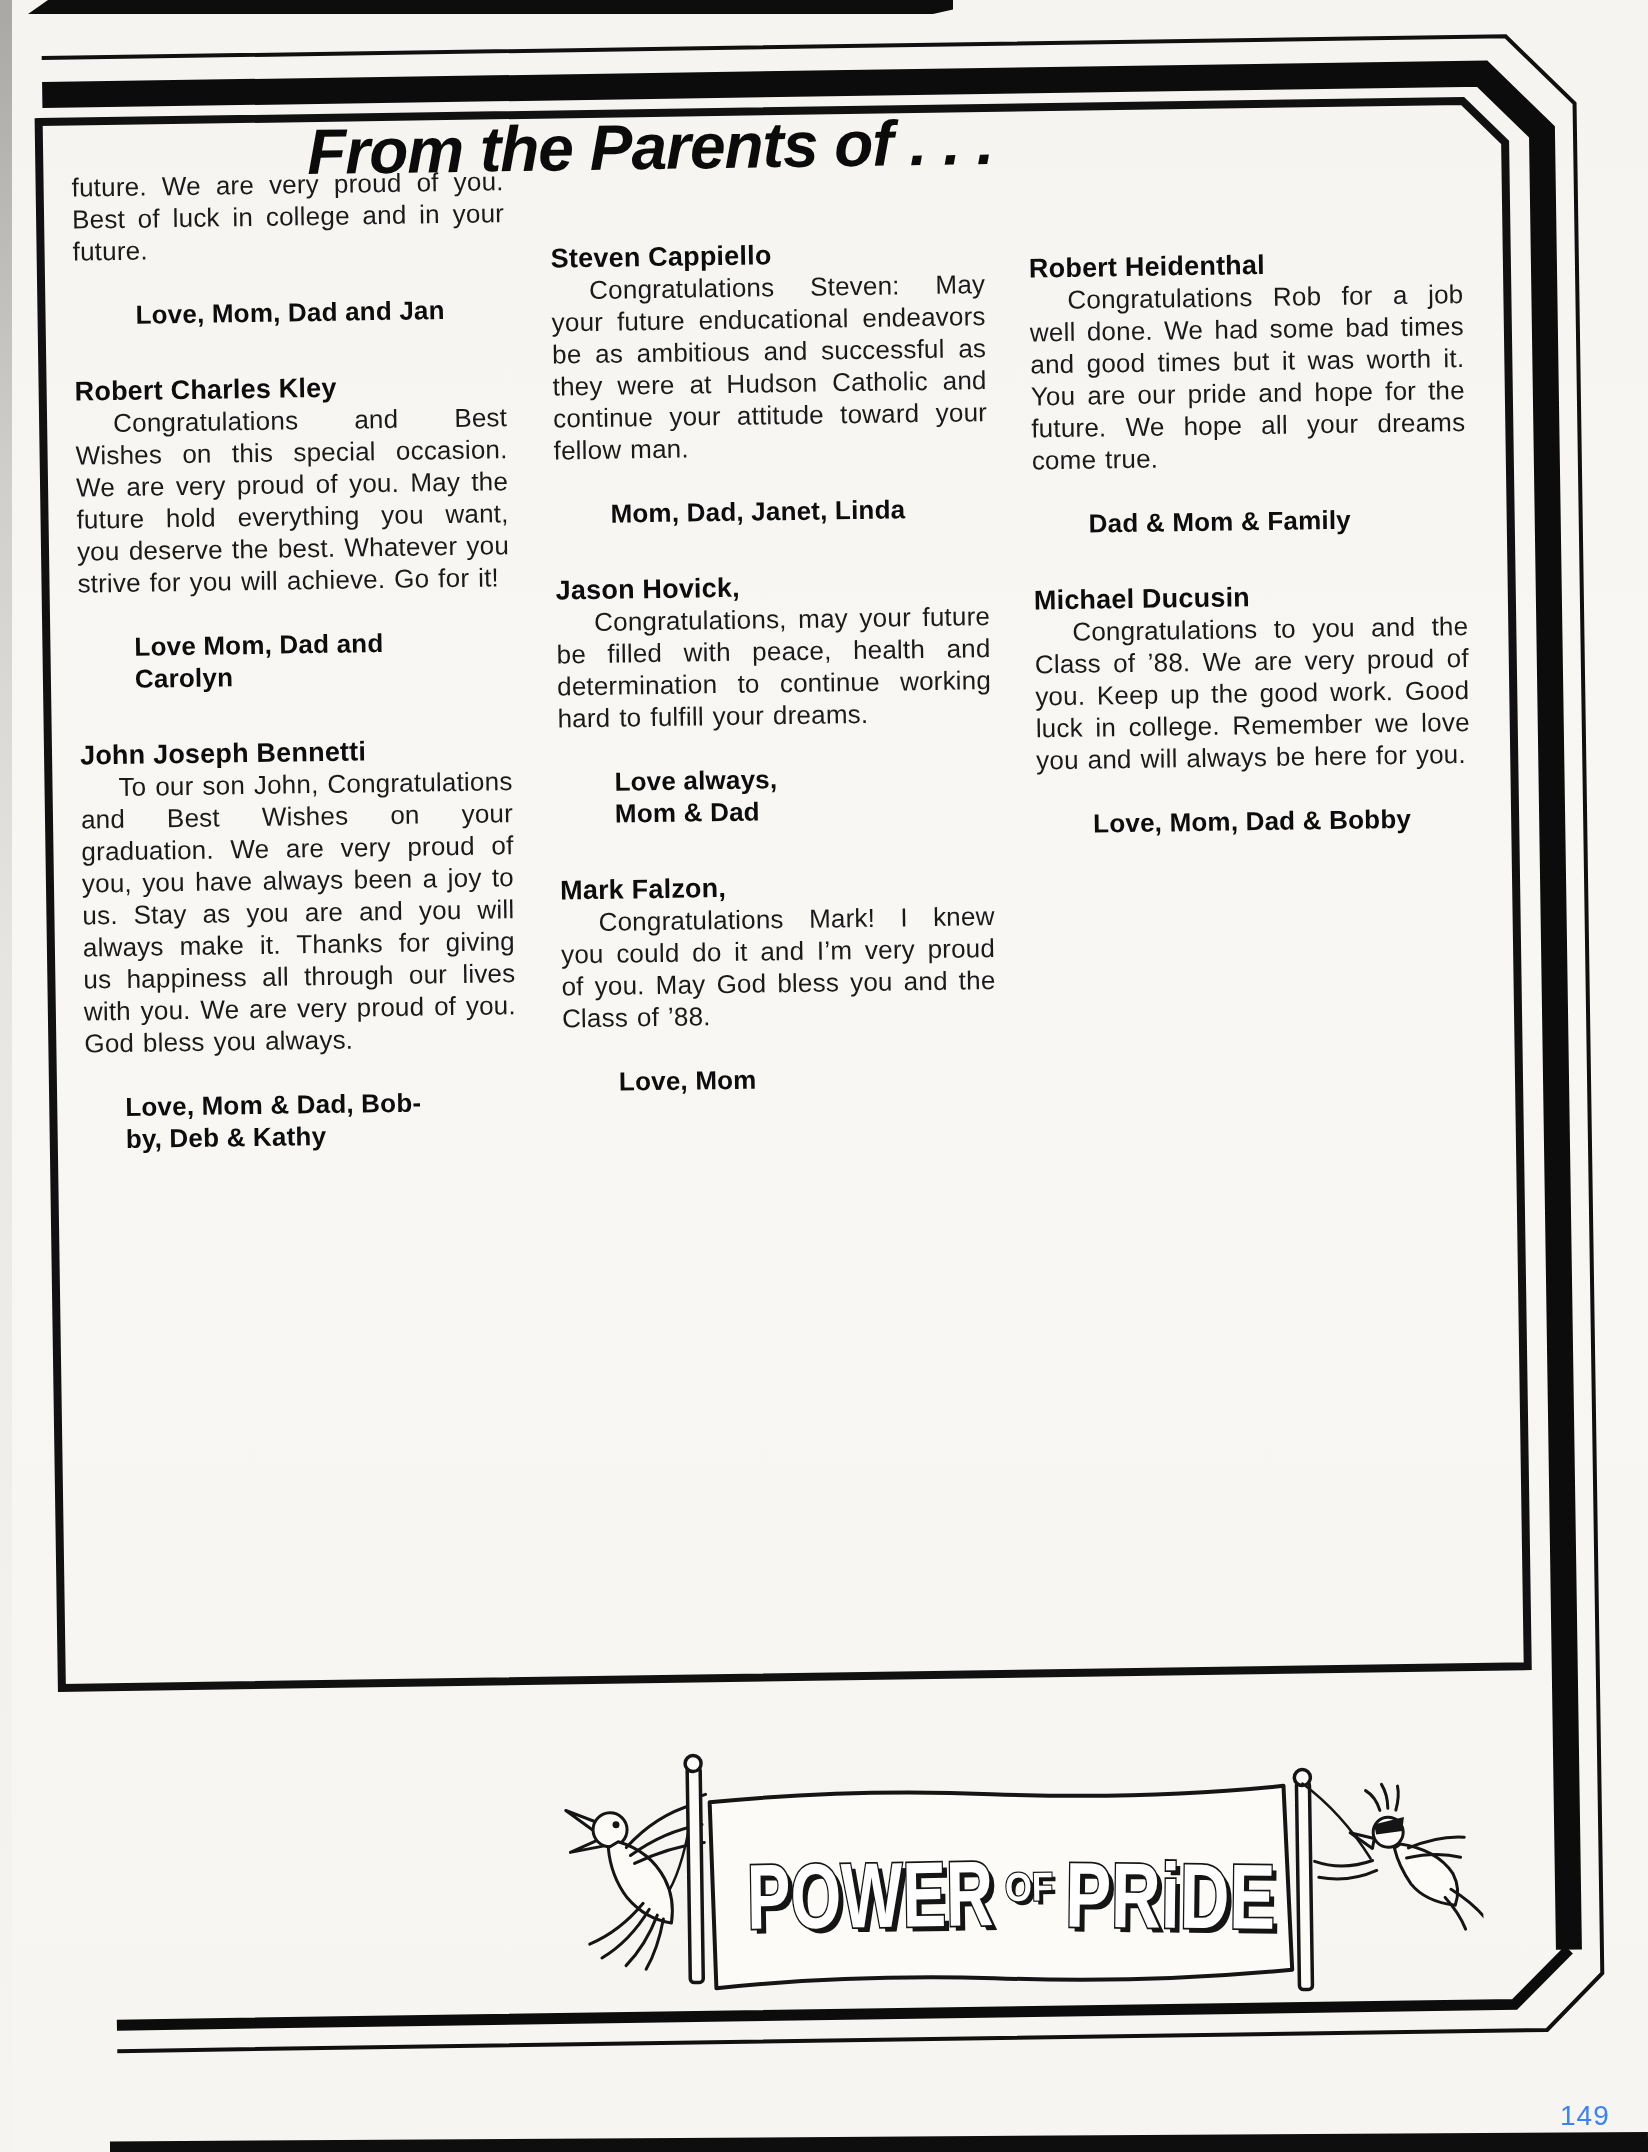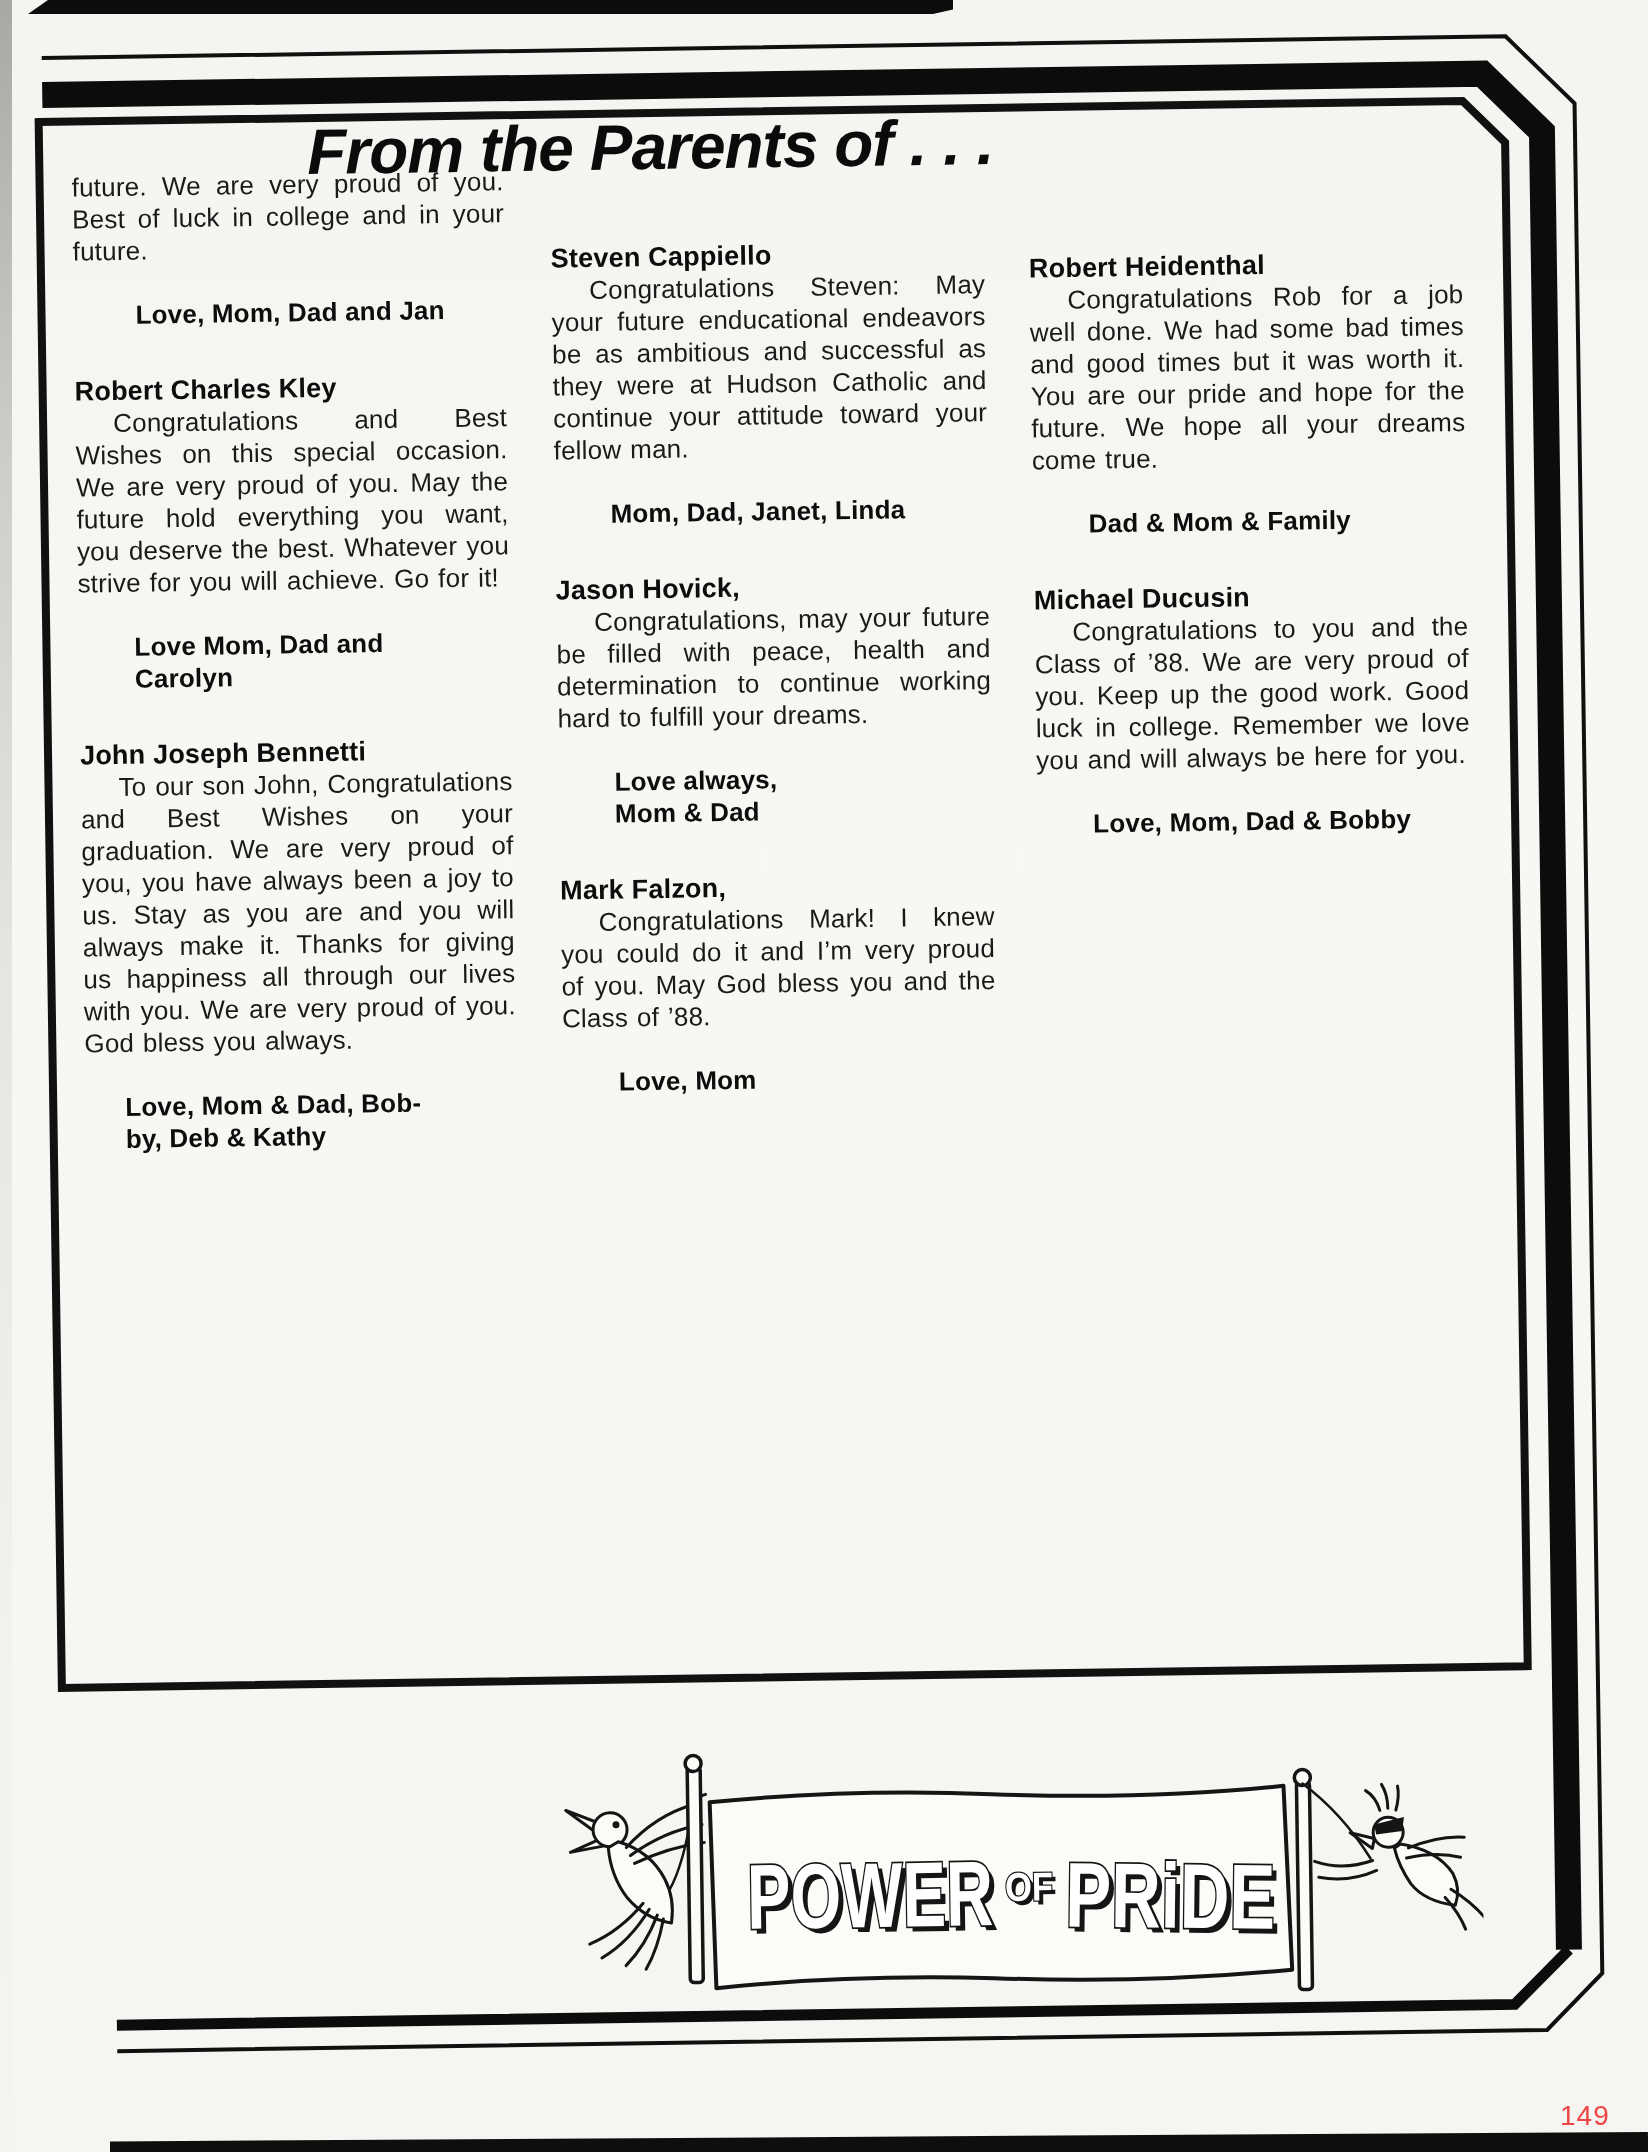--- a/index.html
+++ b/index.html
@@ -38,21 +38,21 @@
   .name{
     margin:44px 0 0 0;font-size:27px;line-height:32px;font-weight:bold;
     color:#0d0d0d;letter-spacing:0.2px;
   }
   .name.first{margin-top:0;}
   .sig{
     margin:32px 0 0 56px;font-weight:bold;color:#0d0d0d;
     white-space:pre-line;letter-spacing:0.2px;
   }
   .page-number{
-    position:absolute;left:1560px;top:2100px;font-size:28px;color:#ef4444;
+    position:absolute;left:1560px;top:2100px;font-size:28px;color:#3b82f6;
     letter-spacing:1px;
   }
   .bottom-bar{
     position:absolute;left:110px;top:2132px;width:1538px;height:20px;
     background:#0e0e0e;transform:rotate(-0.35deg);transform-origin:right center;
   }
   .banner-svg{position:absolute;left:556px;top:1760px;}
   .banner-word{
     font-family:"Liberation Sans",sans-serif;font-weight:bold;
   }

